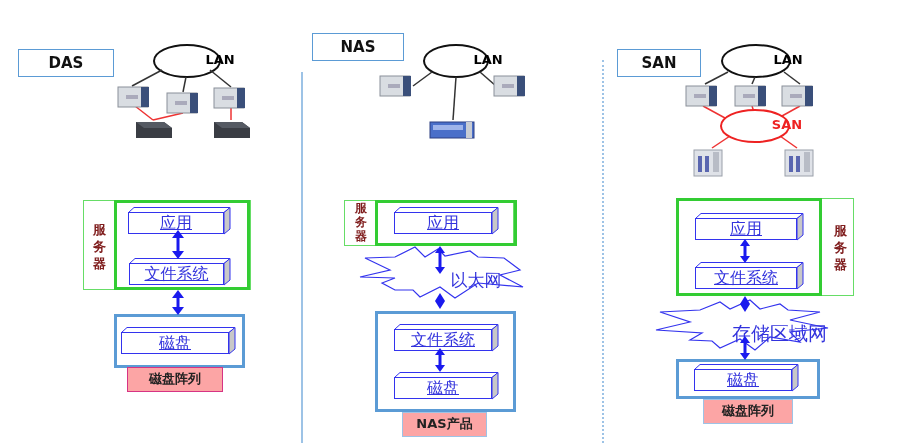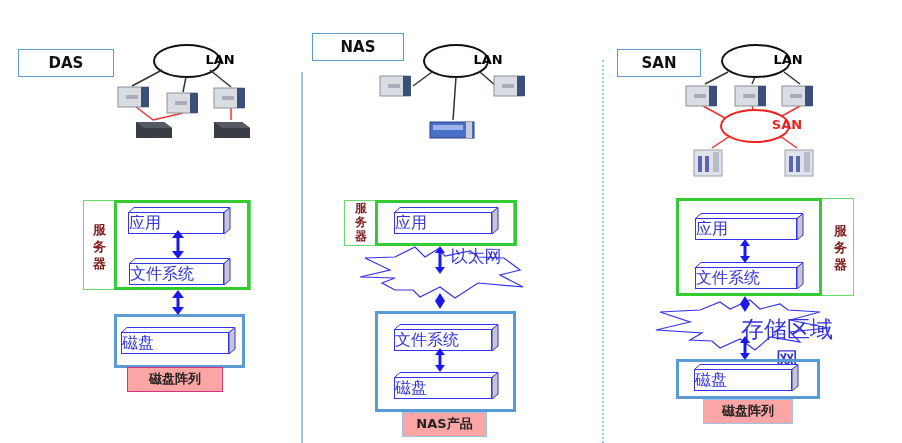--- a/index.html
+++ b/index.html
@@ -13,21 +13,21 @@
   .green-box { position: absolute; border: 3px solid #33cc33; box-sizing: border-box; }
   .green-thin { position: absolute; border: 1px solid #66dd66; box-sizing: border-box; }
   .blue-box { position: absolute; border: 3px solid #5b9bd5; box-sizing: border-box; }
   .label-box { position: absolute; box-sizing: border-box; text-align: center; font-weight: bold;
     font-size: 13px; color: #222; line-height: 22px; background: #fca5a5; }
   .vert-label { position: absolute; font-weight: bold; font-size: 13px; color: #7f1d1d;
     width: 16px; line-height: 17px; text-align: right; word-break: break-all; }
   .layer { position: absolute; height: 22px; }
   .layer .front { position: absolute; left: 0; top: 5px; right: 6px; bottom: -5px;
     border: 1px solid #3333ee; background: #fff; color: #3333dd; font-size: 16px;
-    line-height: 20px; }
+    text-align: center; line-height: 20px; text-decoration: underline; }
   svg { position: absolute; overflow: visible; }
 </style>
 </head>
 <body>
 
 <div class="divider-solid" style="left:301px; top:72px; height:371px;"></div>
 <div class="divider-dotted" style="left:602px; top:60px; height:383px;"></div>
 
 <div class="title-box" style="left:18px; top:21px; width:94px;">DAS</div>
 
@@ -141,21 +141,21 @@
     <svg width="106" height="30" style="left: 0px; top: 0px; position: absolute;">
       <polygon points="0.5,5.5 6,0.5 104,0.5 98,5.5" fill="#fff" stroke="#3333ee" stroke-width="1"></polygon>
       <polygon points="98,5.5 104,0.5 104,22 98,27" fill="#c8c8c8" stroke="#3333ee" stroke-width="1"></polygon>
     </svg>
   <div class="front">应用</div>
 </div>
 
 <svg width="902" height="443" style="left:0;top:0;">
   <polygon points="365,258 395,257 415,247 425,257 438,249 445,256 470,251 478,257 504,258 520,270 500,275 523,287 478,283 455,298 440,287 420,297 413,290 395,290 382,283 395,278 360,277 390,270" fill="#fff" stroke="#3333ee" stroke-width="1.2"></polygon>
 </svg>
-<div class="abs" style="left:408px; top:245px; width:72px; text-align:center; color:#3333dd; font-size:17px;">以太网</div>
+<div class="abs" style="left:408px; top:269px; width:72px; text-align:center; color:#3333dd; font-size:17px;">以太网</div>
 
 <div class="blue-box" style="left:375px; top:311px; width:141px; height:101px;"></div>
 <div class="layer" style="left:394px; top:324px; width:104px;">
     <svg width="106" height="30" style="left: 0px; top: 0px; position: absolute;">
       <polygon points="0.5,5.5 6,0.5 104,0.5 98,5.5" fill="#fff" stroke="#3333ee" stroke-width="1"></polygon>
       <polygon points="98,5.5 104,0.5 104,22 98,27" fill="#c8c8c8" stroke="#3333ee" stroke-width="1"></polygon>
     </svg>
   <div class="front">文件系统</div>
 </div>
 <div class="layer" style="left:394px; top:372px; width:104px;">
@@ -241,21 +241,21 @@
     <svg width="110" height="30" style="left: 0px; top: 0px; position: absolute;">
       <polygon points="0.5,5.5 6,0.5 108,0.5 102,5.5" fill="#fff" stroke="#3333ee" stroke-width="1"></polygon>
       <polygon points="102,5.5 108,0.5 108,22 102,27" fill="#c8c8c8" stroke="#3333ee" stroke-width="1"></polygon>
     </svg>
   <div class="front">文件系统</div>
 </div>
 
 <svg width="902" height="443" style="left:0;top:0;">
   <polygon points="660,312 700,310 720,302 730,309 750,300 760,309 780,304 788,310 820,312 790,320 828,328 790,332 800,342 770,337 755,350 740,339 720,348 712,341 690,340 702,333 656,330 690,322" fill="#fff" stroke="#3333ee" stroke-width="1.2"></polygon>
 </svg>
-<div class="abs" style="left:700px; top:314px; width:110px; text-align:center; color:#3333dd; font-size:23px;">存储区域网</div>
+<div class="abs" style="left:700px; top:321px; width:110px; text-align:left; color:#3333dd; font-size:19px;">存储区域网</div>
 
 <div class="blue-box" style="left:676px; top:359px; width:144px; height:40px;"></div>
 <div class="layer" style="left:694px; top:364px; width:104px;">
     <svg width="106" height="30" style="left: 0px; top: 0px; position: absolute;">
       <polygon points="0.5,5.5 6,0.5 104,0.5 98,5.5" fill="#fff" stroke="#3333ee" stroke-width="1"></polygon>
       <polygon points="98,5.5 104,0.5 104,22 98,27" fill="#c8c8c8" stroke="#3333ee" stroke-width="1"></polygon>
     </svg>
   <div class="front">磁盘</div>
 </div>
 <div class="label-box" style="left:703px; top:399px; width:90px; height:25px; border:1px solid #9dc3e6;">磁盘阵列</div>

